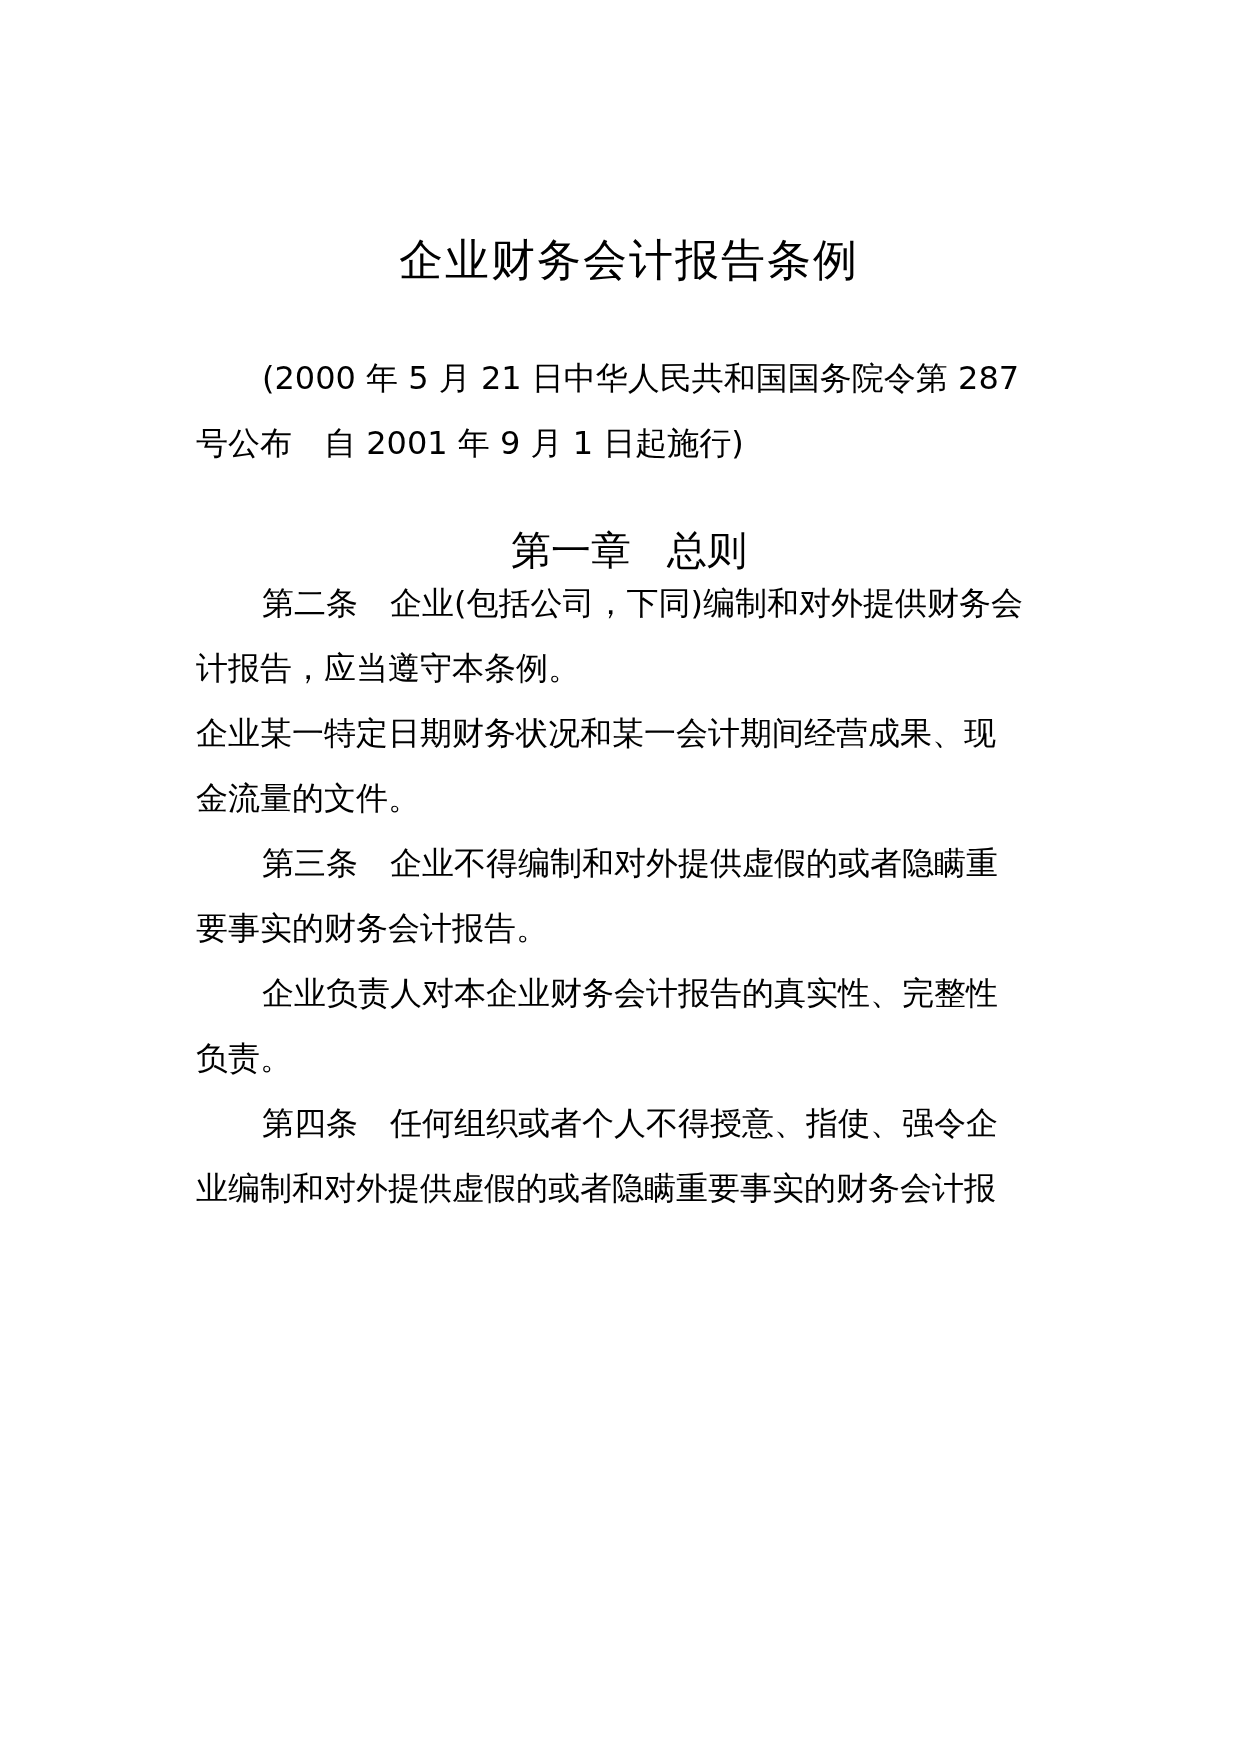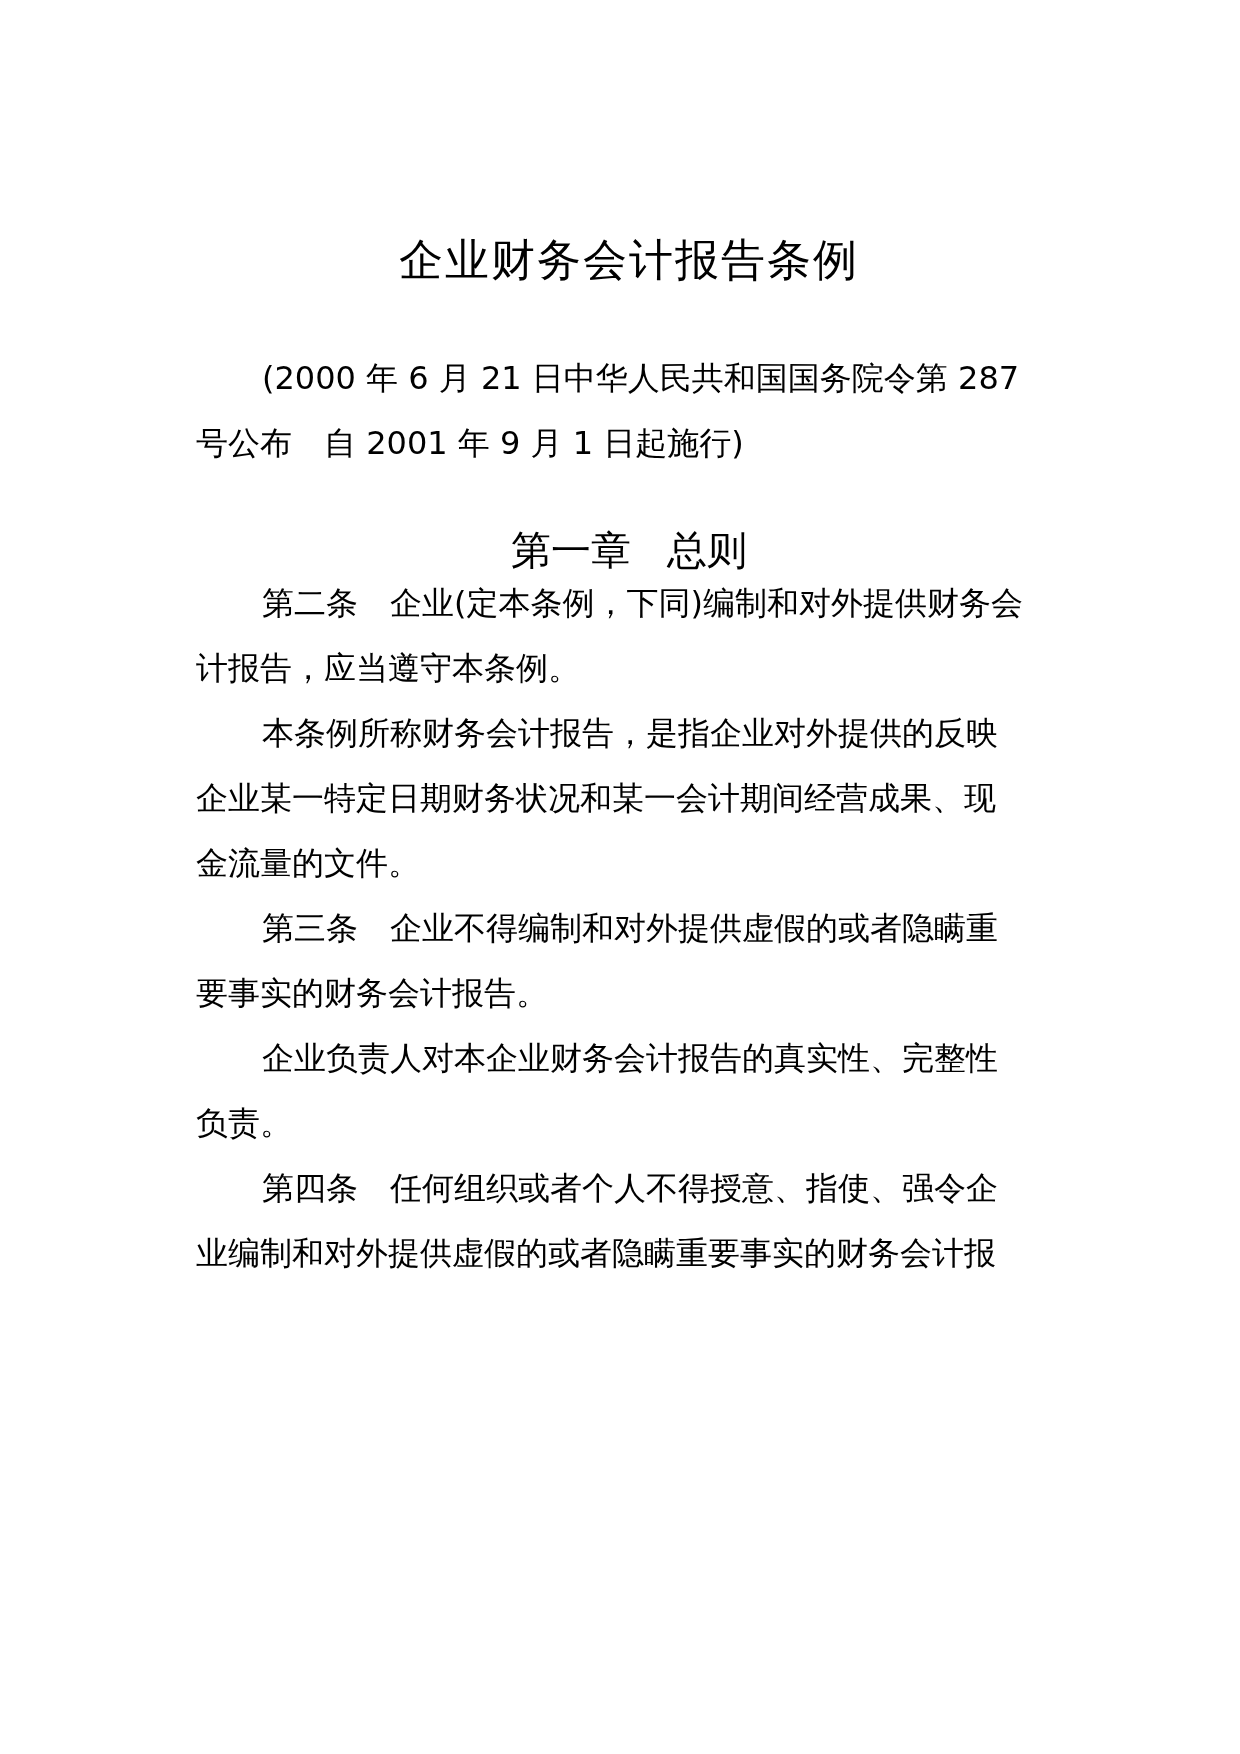--- a/index.html
+++ b/index.html
@@ -65,35 +65,34 @@
     }
   </style>
 </head>
 <body>
 
 <div class="page">
 
   <div class="title">企业财务会计报告条例</div>
 
   <div class="body-block" style="top:346px;">
-    <span class="line indent">(2000 年 6 月 21 日中华人民共和国国务院令第 287</span>
+    <span class="line indent">(2000 年 5 月 21 日中华人民共和国国务院令第 287</span>
     <span class="line">号公布　自 2001 年 9 月 1 日起施行)</span>
   </div>
 
   <div class="chapter">
     <span>第一章</span><span class="sep"></span><span>总则</span>
   </div>
 
   <div class="body-block" style="top:571px;">
     <div>
-      <span class="line indent">第二条　企业(定本条例，下同)编制和对外提供财务会</span>
+      <span class="line indent">第二条　企业(包括公司，下同)编制和对外提供财务会</span>
       <span class="line">计报告，应当遵守本条例。</span>
     </div>
     <div>
-      <span class="line indent">本条例所称财务会计报告，是指企业对外提供的反映</span>
       <span class="line">企业某一特定日期财务状况和某一会计期间经营成果、现</span>
       <span class="line">金流量的文件。</span>
     </div>
     <div>
       <span class="line indent">第三条　企业不得编制和对外提供虚假的或者隐瞒重</span>
       <span class="line">要事实的财务会计报告。</span>
     </div>
     <div>
       <span class="line indent">企业负责人对本企业财务会计报告的真实性、完整性</span>
       <span class="line">负责。</span>

